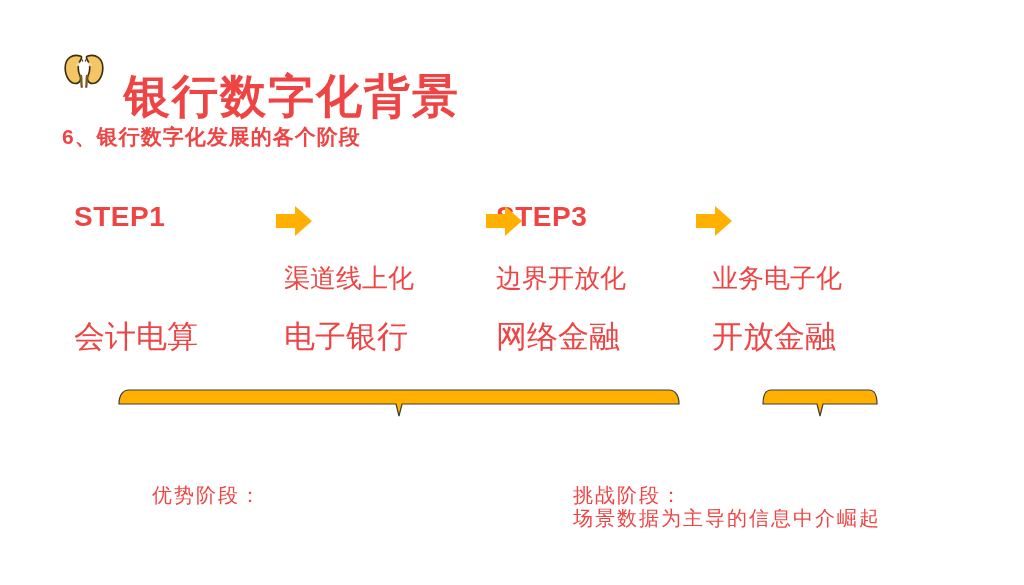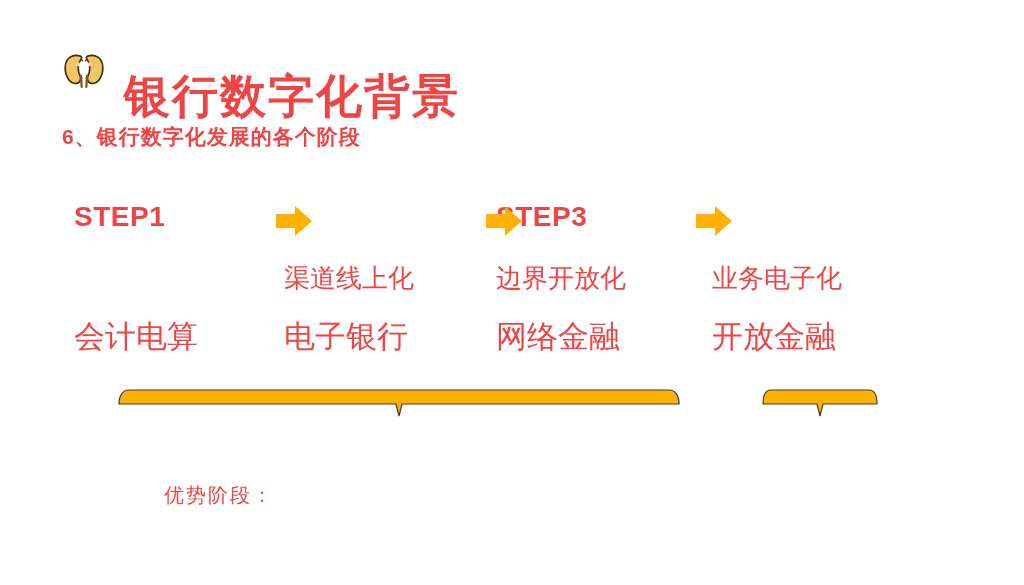--- a/index.html
+++ b/index.html
@@ -31,21 +31,21 @@
     position:absolute; top:436px; text-align:center; white-space:nowrap;
     font-family:"Liberation Serif", serif; font-size:20px; letter-spacing:1px;
   }
   .brace-label-1 { left:300px; width:200px; }
   .brace-label-2 { left:730px; width:180px; }
   .note {
     position:absolute; top:484px; white-space:nowrap;
     font-family:"Liberation Serif", serif; font-size:20px;
     line-height:23px; letter-spacing:2px;
   }
-  .note-left  { left:164px; }
+  .note-left  { left:152px; }
   .note-right { left:573px; }
 </style>
 </head>
 <body>
 
 <div class="slide">
 
   <svg class="header-icon" viewBox="0 0 44 44">
     <g>
       <path d="M19,7 C11,4 4,9 4,18 C4,27 9,33 14,33 C18,33 20,29 18,25 C16,21 16,15 18,12 C20,9 20,7.6 19,7 Z" fill="#F3C565" stroke="#3D2E10" stroke-width="1.6"></path>
@@ -87,14 +87,18 @@
     <path d="M11,1 L551,1 C557,1 561,6 561,15 L284,15 L281,27 L278,15 L1,15 C1,6 5,1 11,1 Z" fill="#FFB000" stroke="#3C3C3C" stroke-width="1.2"></path>
   </svg>
   <svg class="brace brace-2" viewBox="0 0 116 30" preserveAspectRatio="none">
     <path d="M9,1 L107,1 C112,1 115,6 115,15 L61,15 L58,27 L55,15 L1,15 C1,6 4,1 9,1 Z" fill="#FFB000" stroke="#3C3C3C" stroke-width="1.2"></path>
   </svg>
 
 
   <div class="note note-left">
     <div>优势阶段：</div>
   </div>
+  <div class="note note-right">
+    <div>挑战阶段：</div>
+    <div>场景数据为主导的信息中介崛起</div>
+  </div>
 
 </div>
 
 </body></html>

